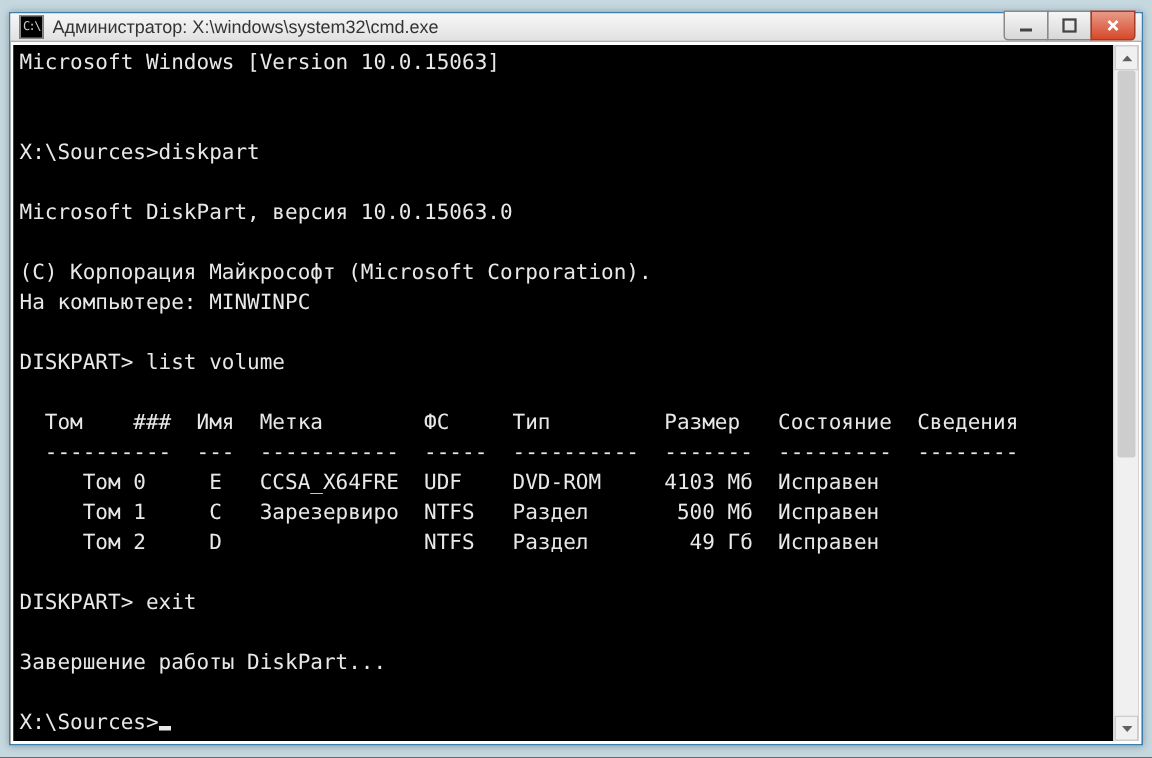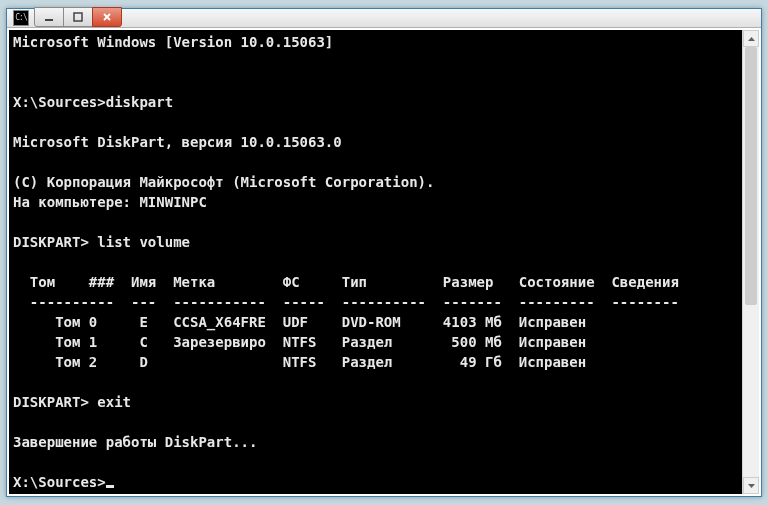--- a/index.html
+++ b/index.html
@@ -94,21 +94,20 @@
   .console {
     flex: 1;
     background: #000;
     color: #e8e8e8;
     font-family: Consolas, "Lucida Console", monospace;
     font-size: 14px;
     line-height: 20px;
     padding: 2px 4px;
     white-space: pre;
     overflow: hidden;
-    font-weight: bold;
   }
   .scrollbar {
     width: 17px;
     background: #f0f0f0;
     border-left: 1px solid #d4d4d4;
     display: flex;
     flex-direction: column;
   }
   .sb-btn {
     height: 17px;
@@ -146,20 +145,21 @@
 </style>
 </head>
 <body>
 
 <div class="window">
 
   <div class="titlebar">
     <div class="sysicon">
       <span class="sysicon-inner">C:\</span>
     </div>
+    <div class="title-text">Администратор: X:\windows\system32\cmd.exe</div>
     <div class="win-buttons">
       <div class="win-btn min">
         <svg width="10" height="10" viewBox="0 0 10 10">
             <rect x="1" y="7" width="8" height="2" fill="#444"></rect>
           </svg>
       </div>
       <div class="win-btn max">
         <svg width="10" height="10" viewBox="0 0 10 10">
             <rect x="1" y="1" width="8" height="8" fill="none" stroke="#444" stroke-width="1.5"></rect>
           </svg>

